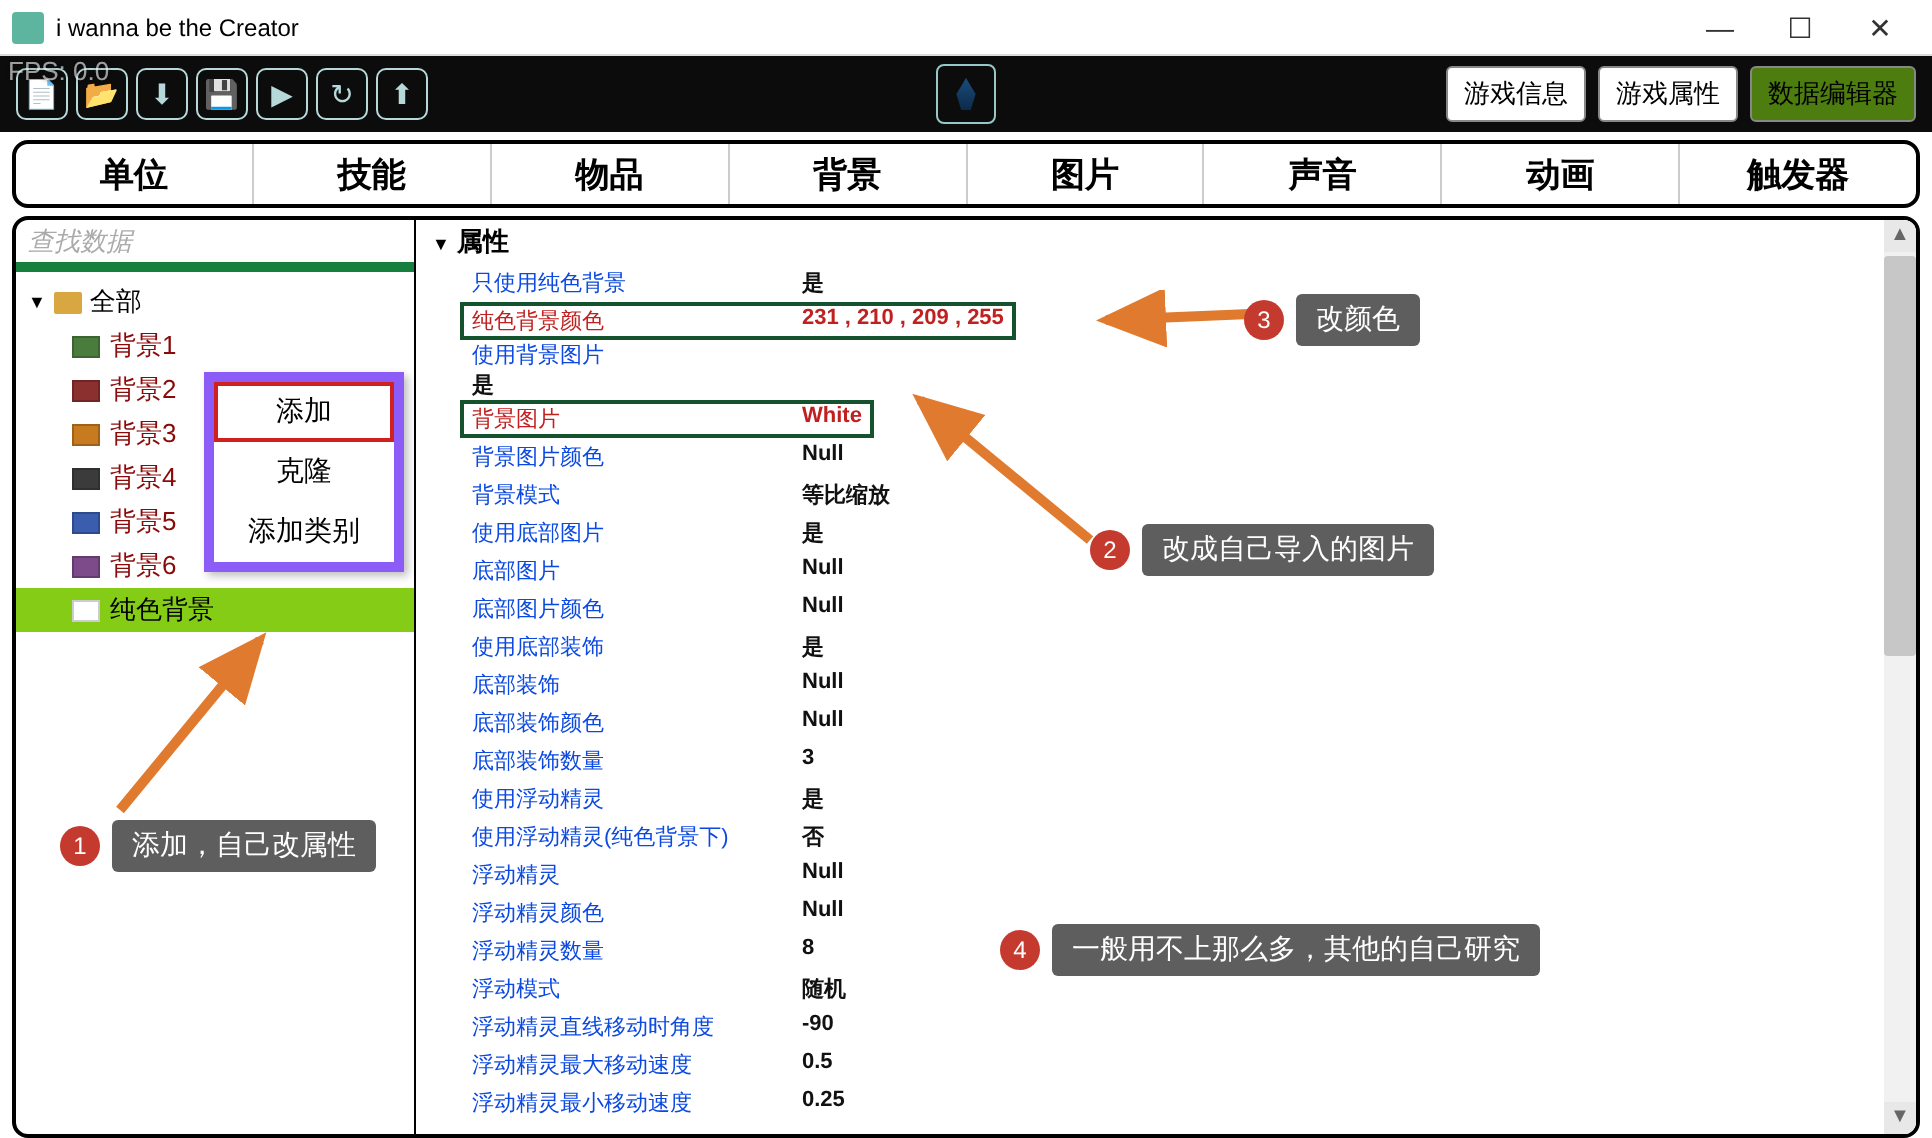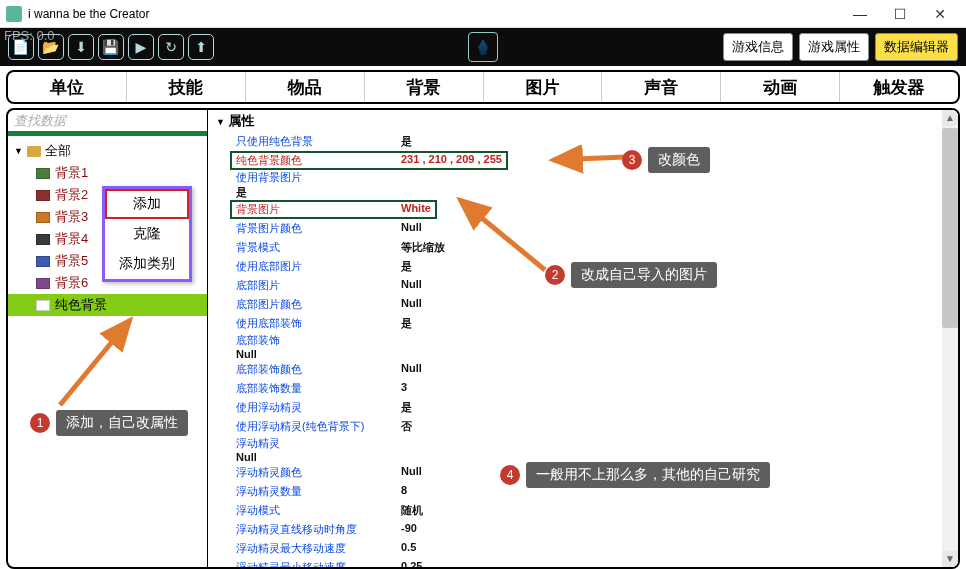--- a/index.html
+++ b/index.html
@@ -14,41 +14,41 @@
 .fps-overlay { position: absolute; left: 4px; top: 28px; color: rgba(255,255,255,0.6); font-size: 13px; text-shadow: 0 0 2px rgba(0,0,0,0.4); z-index: 20; pointer-events: none; }
 
 
 .toolbar { height: 38px; background: #0c0c0c; display: flex; align-items: center; padding: 0 8px; position: relative; }
 .tool-icons { display: flex; gap: 4px; }
 .tool-btn { width: 26px; height: 26px; border: 1.5px solid #b6d8d8; border-radius: 5px; display: flex; align-items: center; justify-content: center; color: #b6d8d8; font-size: 14px; }
 .center-icon { position: absolute; left: 50%; transform: translateX(-50%); width: 30px; height: 30px; border: 1.5px solid #98c7c7; border-radius: 4px; display:flex; align-items:center; justify-content:center; }
 .center-icon::before { content:""; width:12px; height:16px; background: linear-gradient(#1a4d7d,#0b2a4a); clip-path: polygon(50% 0, 90% 50%, 70% 100%, 30% 100%, 10% 50%); }
 .right-buttons { margin-left: auto; display: flex; gap: 6px; }
 .right-btn { background: #fff; border: 1px solid #888; border-radius: 3px; padding: 4px 8px; font-size: 13px; }
-.right-btn.active { background: #fde047; }
+.right-btn.active { background: #4d7c0f; }
 
 
 .main-tabs { height: 34px; background: #fff; border: 2px solid #000; border-radius: 8px; margin: 4px 6px 4px 6px; display: flex; }
 .main-tab { flex: 1; display: flex; align-items: center; justify-content: center; font-size: 17px; font-weight: bold; border-right: 1px solid #ccc; }
 .main-tab:last-child { border-right: none; }
 
 
 .content { display: flex; height: calc(569px - 28px - 38px - 42px); margin: 0 6px 6px 6px; border: 2px solid #000; border-radius: 8px; overflow: hidden; }
 .left-panel { width: 200px; border-right: 1px solid #000; display: flex; flex-direction: column; }
 .search-box { height: 26px; border-bottom: 5px solid #15803d; padding: 0 6px; color: #aaa; font-style: italic; display: flex; align-items: center; font-size: 13px; }
 .tree { flex: 1; overflow: hidden; padding: 4px 0; font-size: 13px; position: relative; }
 .tree-root { padding: 2px 6px; display: flex; align-items: center; gap: 4px; }
 .tree-root .tri { font-size: 9px; }
 .folder-icon { width: 14px; height: 11px; background: #d9a741; border-radius: 1px; display: inline-block; }
 .tree-item { padding: 2px 6px 2px 28px; display: flex; align-items: center; gap: 5px; color: #8a0a0a; }
 .tree-item.sel { background: #84cc16; color: #000; }
 .swatch { width: 14px; height: 11px; display: inline-block; border: 1px solid rgba(0,0,0,0.2); }
 
 
-.context-menu { position: absolute; left: 102px; top: 186px; width: 90px; background: #fff; border: 3px solid #8b5cf6; box-shadow: 2px 2px 4px rgba(0,0,0,0.25); z-index: 30; }
+.context-menu { position: absolute; left: 102px; top: 186px; width: 100px; background: #fff; border: 5px solid #8b5cf6; box-shadow: 2px 2px 4px rgba(0,0,0,0.25); z-index: 30; }
 .context-item { padding: 6px 0; text-align: center; font-size: 14px; color: #000; }
 .context-item.hi { outline: 2px solid #d02020; outline-offset: -2px; }
 
 
 .right-panel { flex: 1; overflow: hidden; position: relative; }
 .prop-header { padding: 2px 8px; font-size: 13px; font-weight: bold; }
 .prop-header .tri { font-size: 9px; }
 .prop-list { overflow-y: hidden; height: calc(100% - 20px); }
 .prop-row { display: flex; padding: 0px 0 0px 28px; min-height: 19px; align-items:center; font-size: 11px; }
 .prop-name { width: 165px; color: #0b49e2; }
@@ -206,21 +206,21 @@
             <div class="prop-val">Null</div>
           </div>
         </div>
         <div class="prop-row">
           <div style="display: flex;">
             <div class="prop-name">使用底部装饰</div>
             <div class="prop-val">是</div>
           </div>
         </div>
         <div class="prop-row">
-          <div style="display: flex; flex-direction: column;">
+          <div style="display: flex;">
             <div class="prop-name">底部装饰</div>
             <div class="prop-val">Null</div>
           </div>
         </div>
         <div class="prop-row">
           <div style="display: flex;">
             <div class="prop-name">底部装饰颜色</div>
             <div class="prop-val">Null</div>
           </div>
         </div>
@@ -236,21 +236,21 @@
             <div class="prop-val">是</div>
           </div>
         </div>
         <div class="prop-row">
           <div style="display: flex;">
             <div class="prop-name">使用浮动精灵(纯色背景下)</div>
             <div class="prop-val">否</div>
           </div>
         </div>
         <div class="prop-row">
-          <div style="display: flex; flex-direction: column;">
+          <div style="display: flex;">
             <div class="prop-name">浮动精灵</div>
             <div class="prop-val">Null</div>
           </div>
         </div>
         <div class="prop-row">
           <div style="display: flex;">
             <div class="prop-name">浮动精灵颜色</div>
             <div class="prop-val">Null</div>
           </div>
         </div>

